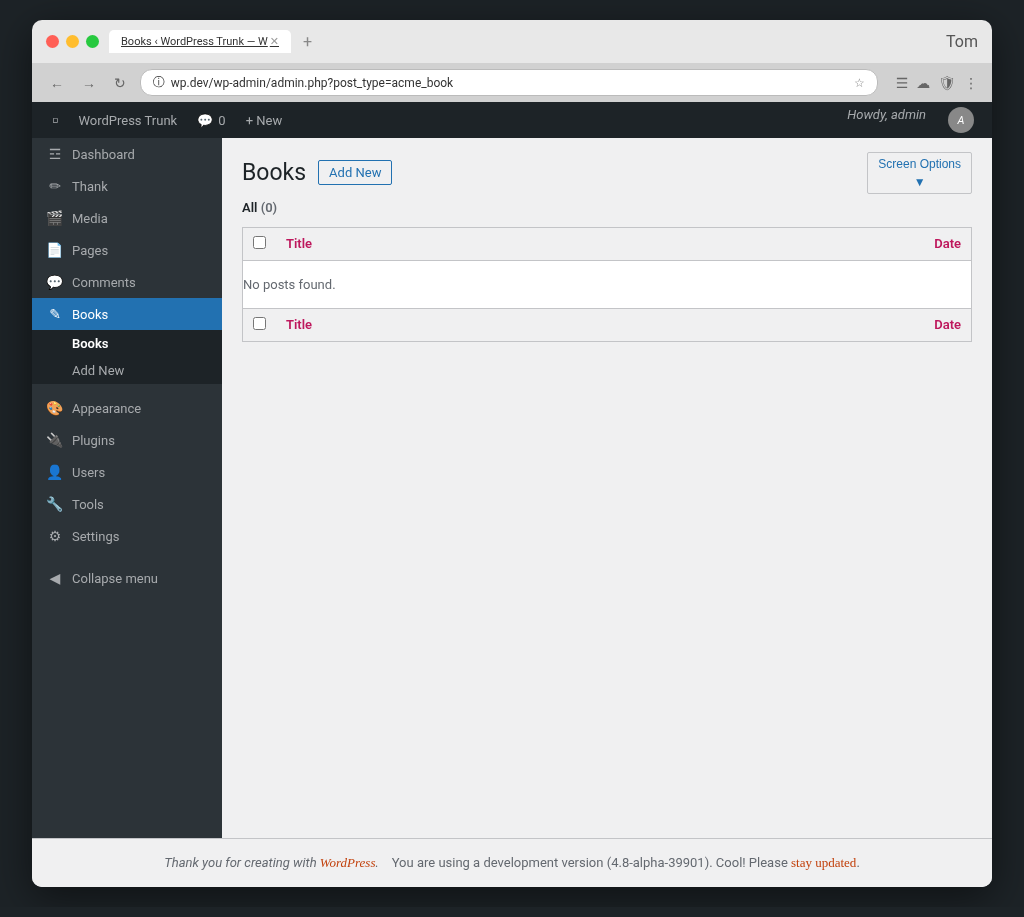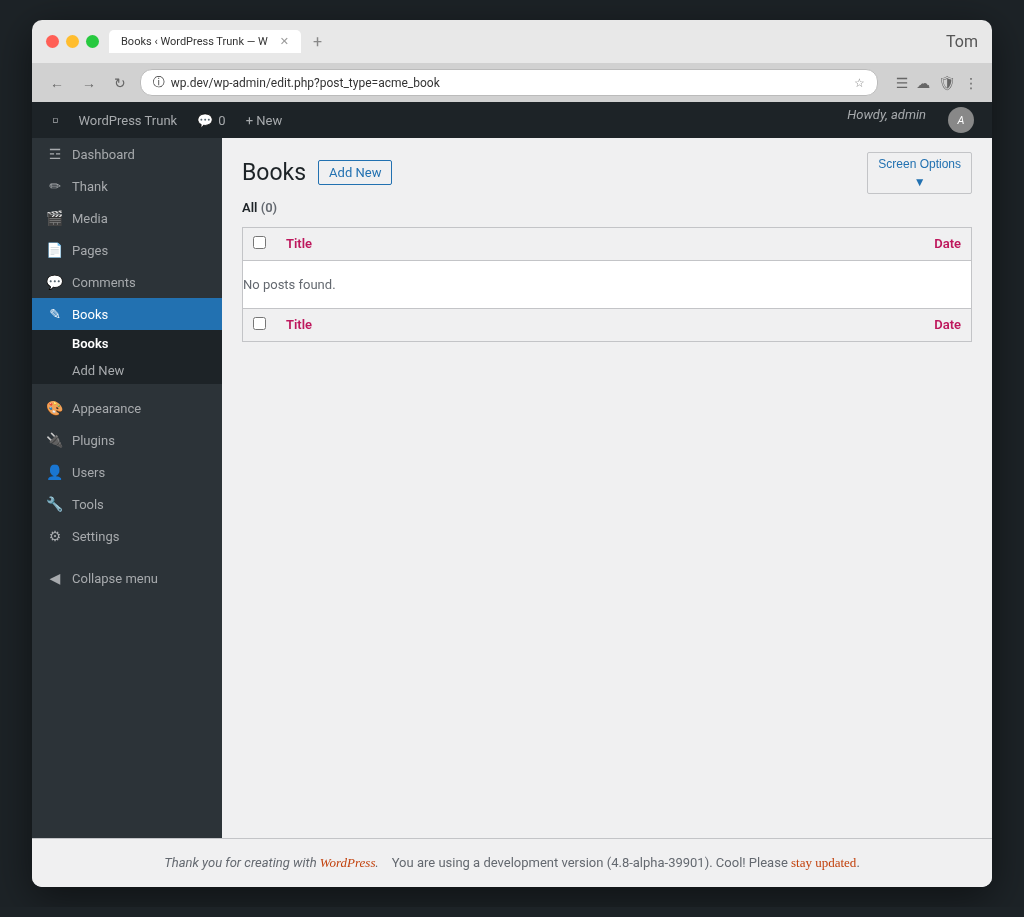--- a/index.html
+++ b/index.html
@@ -30,25 +30,26 @@
       align-items: center;
       flex: 1;
       gap: 8px;
     }
     .browser-tab {
       background: #fff;
       border-radius: 5px 5px 0 0;
       padding: 5px 12px;
       display: flex;
       align-items: center;
-      gap: 12px;
+      gap: 2px;
       font-size: 12px;
       color: #333;
       max-width: 200px;
       min-width: 140px;
+      text-decoration: underline;
     }
     .browser-tab-title { flex: 1; white-space: nowrap; overflow: hidden; text-overflow: ellipsis; font-size: 11px; }
     .tab-close { color: #999; font-size: 11px; cursor: pointer; }
     .browser-tab-new { color: #888; font-size: 16px; cursor: pointer; margin-left: 4px; }
     .browser-user { margin-left: auto; font-size: 16px; color: #555; }
 
     .browser-addressbar {
       background: #d1d1d1;
       padding: 6px 14px;
       display: flex;
@@ -246,21 +247,21 @@
     </div>
     <div class="browser-user">Tom</div>
   </div>
 
   <div class="browser-addressbar">
     <button class="nav-btn">←</button>
     <button class="nav-btn">→</button>
     <button class="nav-btn">↻</button>
     <div class="address-bar">
       <span>ⓘ</span>
-      <span class="address-url">wp.dev/wp-admin/edit.php?post_type=acme_book</span>
+      <span class="address-url">wp.dev/wp-admin/admin.php?post_type=acme_book</span>
       <div class="address-icons">
         <span>☆</span>
       </div>
     </div>
     <div class="browser-toolbar-right">
       <span>☰</span>
       <span>☁</span>
       <span>🛡</span>
       <span>⋮</span>
     </div>

